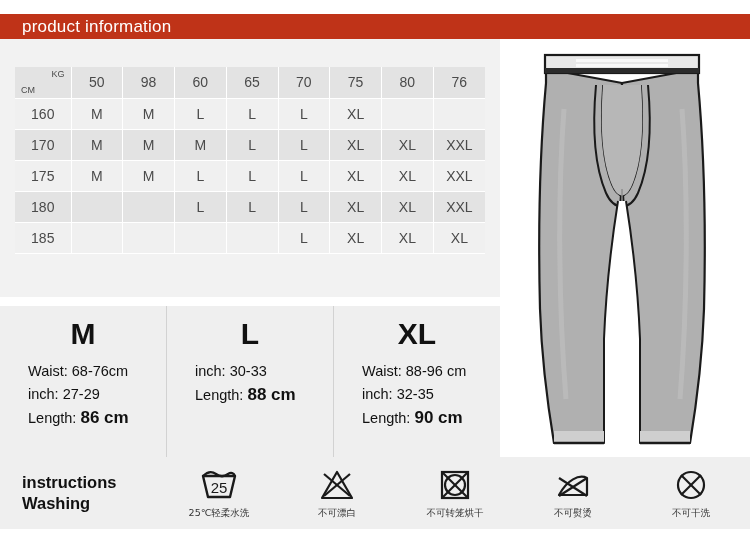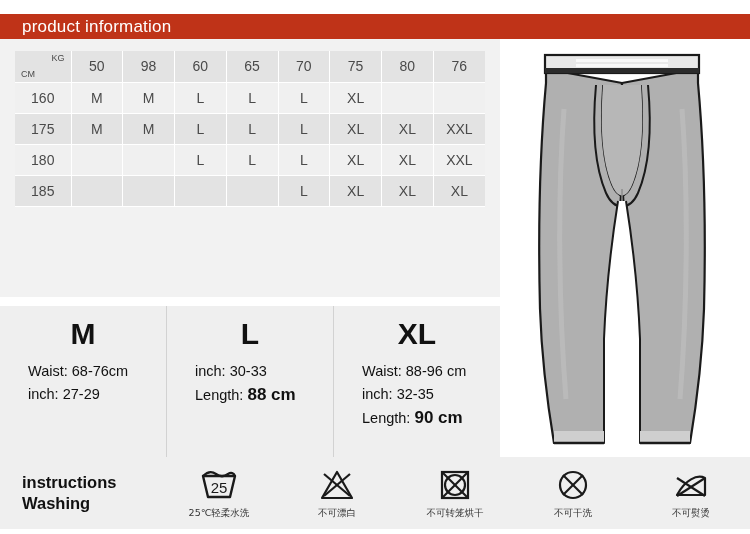--- a/index.html
+++ b/index.html
@@ -24,21 +24,21 @@
     line-height: 24px; white-space: nowrap;
   }
 
   
   .left-col { position: absolute; left: 0; top: 25px; width: 500px; height: 509px; }
 
   
   .table-panel {
     position: absolute; left: 0; top: 0; width: 500px; height: 258px;
     background: #f2f2f2;
-    padding: 12px 15px 12px 15px;
+    padding: 28px 15px 12px 15px;
   }
   table.size-table {
     width: 470px; border-collapse: collapse; table-layout: fixed;
   }
   table.size-table td, table.size-table th {
     height: 31px; text-align: center; vertical-align: middle;
     font-size: 14px; color: #4a4a4a; font-weight: normal;
     border-right: 1px solid #ffffff;
     border-bottom: 1px solid #ffffff;
     padding: 0;
@@ -142,20 +142,31 @@
               <td class="cellval">M</td>
               <td class="cellval">M</td>
               <td class="cellval">L</td>
               <td class="cellval">L</td>
               <td class="cellval">L</td>
               <td class="cellval">XL</td>
               <td class="cellval"></td>
               <td class="cellval"></td>
             </tr>
             <tr>
+              <td class="rowlab col-first">170</td>
+              <td class="cellval">M</td>
+              <td class="cellval">M</td>
+              <td class="cellval">M</td>
+              <td class="cellval">L</td>
+              <td class="cellval">L</td>
+              <td class="cellval">XL</td>
+              <td class="cellval">XL</td>
+              <td class="cellval">XXL</td>
+            </tr>
+            <tr>
               <td class="rowlab col-first">175</td>
               <td class="cellval">M</td>
               <td class="cellval">M</td>
               <td class="cellval">L</td>
               <td class="cellval">L</td>
               <td class="cellval">L</td>
               <td class="cellval">XL</td>
               <td class="cellval">XL</td>
               <td class="cellval">XXL</td>
             </tr>
@@ -190,20 +201,24 @@
       <div class="detail-box">
         <div class="detail-letter">M</div>
         <div class="detail-lines">
           <div class="detail-line">
             <span class="lbl">Waist:</span>
             <span>68-76cm</span>
           </div>
           <div class="detail-line">
             <span class="lbl">inch:</span>
             <span>27-29</span>
+          </div>
+          <div class="detail-line">
+            <span class="lbl">Length:</span>
+            <span class="big">86 cm</span>
           </div>
         </div>
       </div>
 
       <div class="detail-box">
         <div class="detail-letter">L</div>
         <div class="detail-lines">
           <div class="detail-line">
             <span class="lbl">inch:</span>
             <span>30-33</span>
@@ -317,35 +332,35 @@
             <path d="M8 5 L32 29" stroke="#1a1a1a" stroke-width="2.2"></path>
             <path d="M32 5 L8 29" stroke="#1a1a1a" stroke-width="2.2"></path>
           </svg>
         </div>
         <div class="wash-cap">不可转笼烘干</div>
       </div>
 
       <div class="wash-item">
         <div class="wash-icon">
           <svg width="40" height="34" viewBox="0 0 40 34">
+            <path d="M6 27 L34 27 L34 10 C26 6 14 12 6 27 Z" fill="none" stroke="#1a1a1a" stroke-width="2.2" stroke-linejoin="round"></path>
+            <path d="M6 10 L34 28" stroke="#1a1a1a" stroke-width="2.2"></path>
+            <path d="M34 10 L6 28" stroke="#1a1a1a" stroke-width="2.2"></path>
+          </svg>
+        </div>
+        <div class="wash-cap">不可熨烫</div>
+      </div>
+
+      <div class="wash-item">
+        <div class="wash-icon">
+          <svg width="40" height="34" viewBox="0 0 40 34">
             <circle cx="20" cy="17" r="13" fill="none" stroke="#1a1a1a" stroke-width="2.2"></circle>
             <path d="M10 7 L30 27" stroke="#1a1a1a" stroke-width="2.2"></path>
             <path d="M30 7 L10 27" stroke="#1a1a1a" stroke-width="2.2"></path>
           </svg>
         </div>
         <div class="wash-cap">不可干洗</div>
       </div>
 
-      <div class="wash-item">
-        <div class="wash-icon">
-          <svg width="40" height="34" viewBox="0 0 40 34">
-            <path d="M6 27 L34 27 L34 10 C26 6 14 12 6 27 Z" fill="none" stroke="#1a1a1a" stroke-width="2.2" stroke-linejoin="round"></path>
-            <path d="M6 10 L34 28" stroke="#1a1a1a" stroke-width="2.2"></path>
-            <path d="M34 10 L6 28" stroke="#1a1a1a" stroke-width="2.2"></path>
-          </svg>
-        </div>
-        <div class="wash-cap">不可熨烫</div>
-      </div>
-
     </div>
   </div>
 
 </div>
 
 </body></html>

